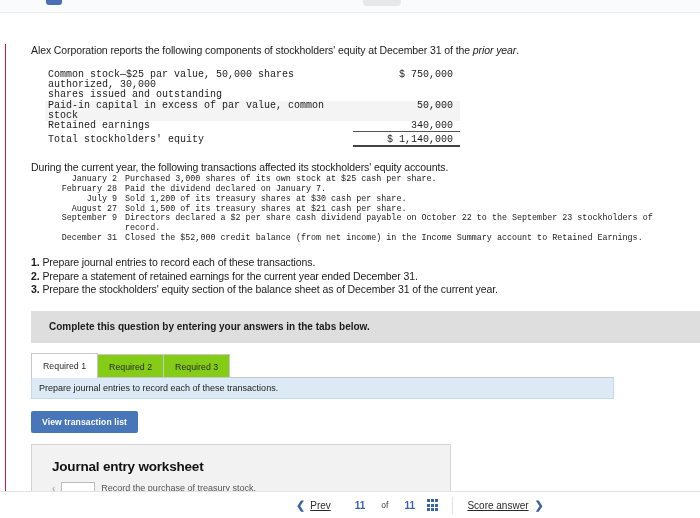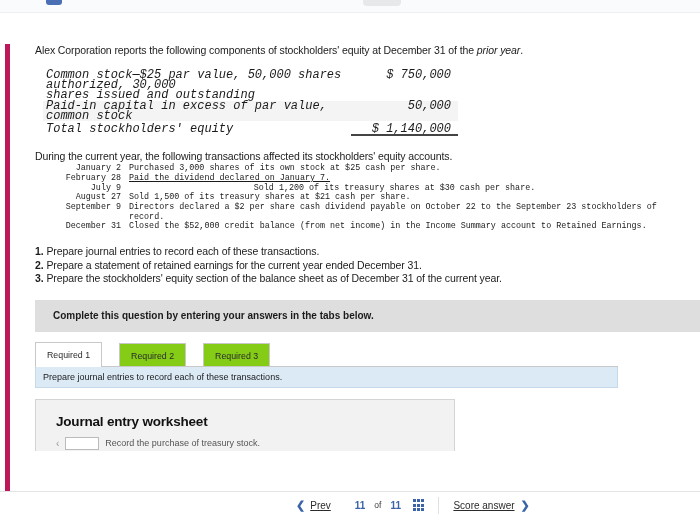--- a/index.html
+++ b/index.html
@@ -23,38 +23,37 @@
   }
   .top-strip-pill {
     position:absolute; left:363px; top:0; width:38px; height:6px;
     background:#e6e8ea; border-radius:0 0 4px 4px;
   }
 
   
   .card {
     position:absolute; left:5px; top:44px; right:0; bottom:26px;
     background:#fff;
-    border-left:5px solid #be185d;
+    border-left:1px solid #be185d;
   }
   .inner { position:absolute; left:25px; top:0; right:10px; }
 
   .intro {
     font-size:10.5px; color:#1b1b1b; line-height:13px;
     letter-spacing:-0.1px;
   }
   .intro i { font-style:italic; }
 
   
   table.equity {
-    margin-top:13px; margin-left:8px;
+    margin-top:13px; margin-left:14px;
     border-collapse:collapse;
     font-family:"Liberation Mono", monospace;
-    font-size:12px; color:#1b1b1b;
+    font-size:10px; color:#1b1b1b;
     width:415px;
-    font-style:italic;
   }
   table.equity td { padding:0; vertical-align:top; line-height:10.2px; }
   table.equity td.lbl { white-space:pre-line; padding-left:3px; }
   table.equity td.amt { text-align:right; white-space:pre; padding-right:7px; width:100px; }
   tr.band td { background:#f4f4f4; }
   td.ul-thin { border-bottom:1px solid #555; }
   td.ul-thick { border-bottom:2px solid #444; }
   tr.spacer td { height:3px; line-height:3px; font-size:0; }
 
   
@@ -78,21 +77,21 @@
 
   
   .banner {
     margin-top:14px; background:#dedede; height:32px;
     display:flex; align-items:center; padding-left:18px;
     width:676px; box-sizing:border-box;
   }
   .banner span { font-size:10px; font-weight:bold; color:#1b1b1b; }
 
   
-  .tabstrip { margin-top:10px; display:flex; align-items:flex-end; height:25px; width:583px;gap:18px;}
+  .tabstrip { margin-top:10px; display:flex; align-items:flex-end; height:25px; width:583px;}
   .tab {
     font-size:8.8px; color:#2b2b2b; background:#84cc16;
     border:1px solid #c8c8c8; border-bottom:none;
     height:24px; line-height:24px; padding:0 11px;
     margin-right:-1px; box-sizing:border-box;
     position:relative;
   }
   .tab.active { background:#ffffff; height:25px; line-height:25px; z-index:2; }
   .tabline { width:583px; height:1px; background:#c8c8c8; margin-top:-1px; position:relative; }
   .tabline .gap { position:absolute; left:1px; top:0; width:57px; height:1px; background:#fff; }
@@ -129,21 +128,21 @@
   
   .botnav {
     position:absolute; left:0; bottom:0; width:700px; height:26px;
     background:#fff; border-top:1px solid #e4e4e4;
     display:flex; align-items:center; justify-content:flex-start;
   }
   .botnav-inner { display:flex; align-items:center; margin-left:296px; gap:0; }
   .nav-prev { display:flex; align-items:center; gap:5px; }
   .chev { color:#3a63a8; font-size:11px; font-weight:bold; }
   .nav-prev .lbl { font-size:10px; color:#2b2b2b; text-decoration:underline; }
-  .pager { display:flex; align-items:flex-start; gap:9px; margin-left:24px; font-size:10px; }
+  .pager { display:flex; align-items:flex-start; gap:16px; margin-left:24px; font-size:10px; }
   .pager .cur { color:#3a63a8; font-weight:bold; }
   .pager .of { color:#3a3a3a; font-size:8.5px; }
   .pager .tot { color:#3a63a8; font-weight:bold; }
   .grid-icon { margin-left:12px; display:grid; grid-template-columns:repeat(3,3px); grid-template-rows:repeat(3,3px); gap:1.2px; }
   .grid-icon i { background:#3a63a8; display:block; width:3px; height:3px; }
   .divider { width:1px; height:17px; background:#e0e0e0; margin-left:14px; margin-right:14px; }
   .nav-score { display:flex; align-items:center; gap:6px; }
   .nav-score .lbl { font-size:10px; color:#2b2b2b; text-decoration:underline; }
 </style>
 </head>
@@ -169,45 +168,49 @@
         <tbody id="equity-body">
             <tr class="">
               <td class="lbl">Common stock—$25 par value, 50,000 shares authorized, 30,000
   shares issued and outstanding</td>
               <td class="amt">$ 750,000</td>
             </tr>
             <tr class="band">
               <td class="lbl">Paid-in capital in excess of par value, common stock</td>
               <td class="amt">50,000</td>
             </tr>
+            <tr class="">
+              <td class="lbl">Retained earnings</td>
+              <td class="amt ul-thin">340,000</td>
+            </tr>
             <tr class="spacer">
               <td colspan="2"></td>
             </tr>
             <tr class="">
               <td class="lbl">Total stockholders' equity</td>
               <td class="amt ul-thick">$ 1,140,000</td>
             </tr>
           </tbody>
       </table>
 
       
       <div class="during">During the current year, the following transactions affected its stockholders' equity accounts.</div>
       <table class="trans">
         <tbody id="trans-body">
             <tr>
               <td class="date">January 2</td>
               <td class="desc" style="white-space: pre-line;">Purchased 3,000 shares of its own stock at $25 cash per share.</td>
             </tr>
             <tr>
               <td class="date">February 28</td>
-              <td class="desc" style="white-space: pre-line; text-decoration: underline;">Paid the dividend declared on January 7.</td>
+              <td class="desc" style="white-space: pre-line;">Paid the dividend declared on January 7.</td>
             </tr>
             <tr>
               <td class="date">July 9</td>
-              <td class="desc" style="white-space: pre-line; text-align: center;">Sold 1,200 of its treasury shares at $30 cash per share.</td>
+              <td class="desc" style="white-space: pre-line;">Sold 1,200 of its treasury shares at $30 cash per share.</td>
             </tr>
             <tr>
               <td class="date">August 27</td>
               <td class="desc" style="white-space: pre-line; margin-top: 18px;">Sold 1,500 of its treasury shares at $21 cash per share.</td>
             </tr>
             <tr>
               <td class="date">September 9</td>
               <td class="desc" style="white-space: pre-line; margin-top: 8px;">Directors declared a $2 per share cash dividend payable on October 22 to the September 23 stockholders of
 record.</td>
             </tr>
@@ -240,20 +243,21 @@
         </div>
       <div class="tabline">
           <div class="gap"></div>
         </div>
 
       <div class="infobar">
         <span>Prepare journal entries to record each of these transactions.</span>
       </div>
 
       
+      <div class="btn-view">View transaction list</div>
 
       
       <div class="worksheet">
         <h3>Journal entry worksheet</h3>
         <div class="ws-row">
           <span class="ws-arrow">‹</span>
           <span class="ws-input"></span>
           <span class="ws-text">Record the purchase of treasury stock.</span>
         </div>
       </div>

